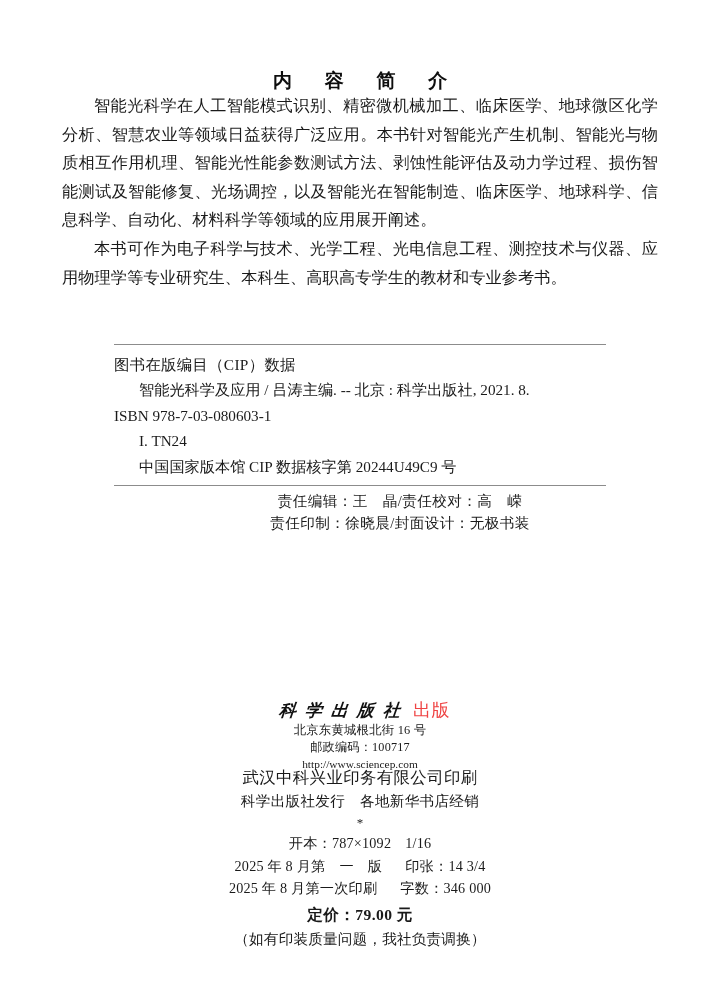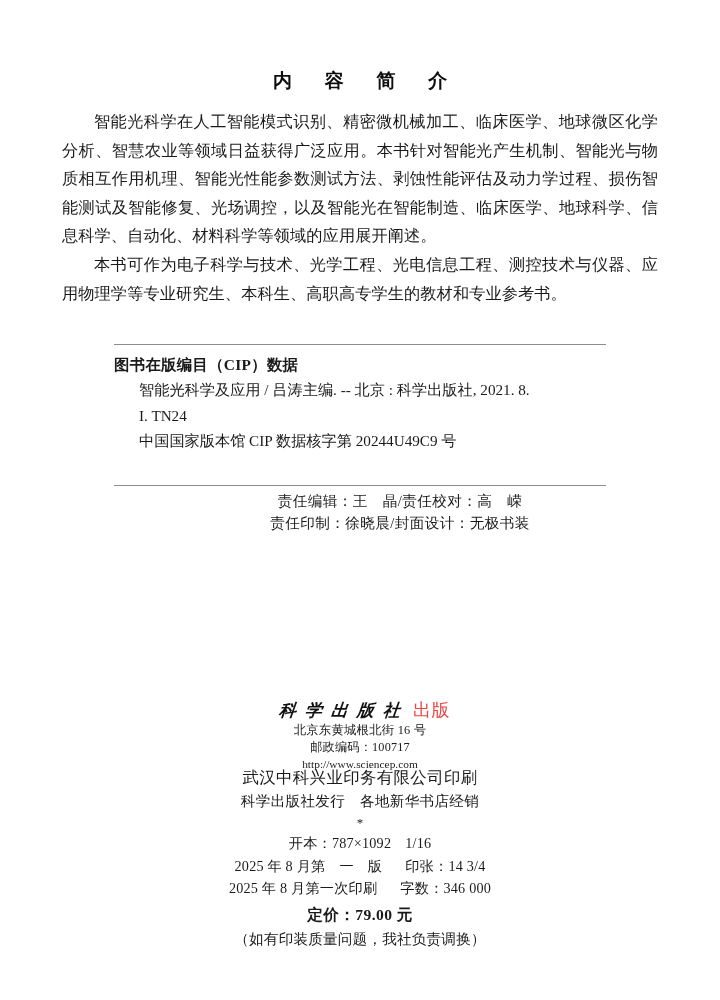--- a/index.html
+++ b/index.html
@@ -33,21 +33,21 @@
     font-size: 19px;
     font-weight: bold;
     letter-spacing: 14px;
     text-indent: 14px;
     color: #0d0d0d;
   }
 
   
   .abstract {
     position: absolute;
-    top: 108px;
+    top: 92px;
     left: 62px;
     width: 596px;
   }
   .abstract p {
     margin: 0 0 0 0;
     font-size: 16.2px;
     line-height: 28.6px;
     text-align: justify;
     text-align-last: left;
     text-indent: 32px;
@@ -68,21 +68,21 @@
 
   
   .cip {
     position: absolute;
     left: 114px;
     top: 352px;
     width: 500px;
   }
   .cip-title {
     font-size: 15.4px;
-    font-weight: bold;
+    font-weight: normal;
     line-height: 25px;
     letter-spacing: 0.3px;
   }
   .cip-line {
     font-size: 15.2px;
     line-height: 25.5px;
     white-space: nowrap;
   }
   .cip-indent { text-indent: 25px; }
 
@@ -201,20 +201,21 @@
   <div class="abstract">
     <p>智能光科学在人工智能模式识别、精密微机械加工、临床医学、地球微区化学分析、智慧农业等领域日益获得广泛应用。本书针对智能光产生机制、智能光与物质相互作用机理、智能光性能参数测试方法、剥蚀性能评估及动力学过程、损伤智能测试及智能修复、光场调控，以及智能光在智能制造、临床医学、地球科学、信息科学、自动化、材料科学等领域的应用展开阐述。</p>
     <p>本书可作为电子科学与技术、光学工程、光电信息工程、测控技术与仪器、应用物理学等专业研究生、本科生、高职高专学生的教材和专业参考书。</p>
   </div>
 
   <div class="rule rule-top"></div>
 
   <div class="cip">
     <div class="cip-title">图书在版编目（CIP）数据</div>
     <div class="cip-line cip-indent">智能光科学及应用 / 吕涛主编. -- 北京 : 科学出版社, 2021. 8.</div>
+    <div class="cip-line">ISBN 978-7-03-080603-1</div>
     <div class="cip-line cip-indent">I. TN24</div>
     <div class="cip-line cip-indent">中国国家版本馆 CIP 数据核字第 20244U49C9 号</div>
   </div>
 
   <div class="rule rule-mid"></div>
 
   <div class="staff">
     <div class="staff-line">责任编辑：王　晶/责任校对：高　嵘</div>
     <div class="staff-line">责任印制：徐晓晨/封面设计：无极书装</div>
   </div>

